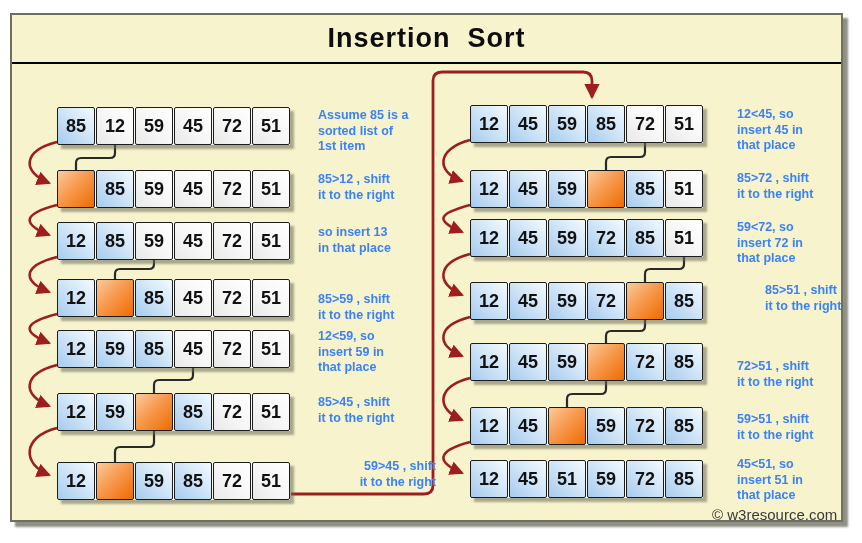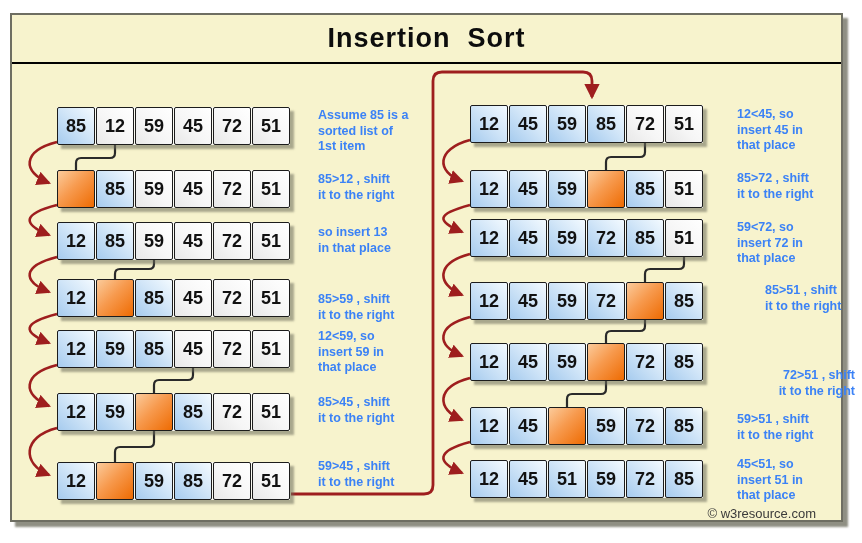--- a/index.html
+++ b/index.html
@@ -37,22 +37,22 @@
   .cell span { font-size:18px; font-weight:bold; color:#111; }
   .cell.blue   { background:linear-gradient(225deg, #F3FAFF 0%, #D2E6F8 45%, #A6CBEE 100%); }
   .cell.plain  { background:linear-gradient(225deg, #FFFFFF 0%, #F6F6F6 55%, #E8E8E8 100%); }
   .cell.orange { background:linear-gradient(135deg, #FBCB9B 0%, #F79A4E 45%, #EE6B02 100%); }
   .note {
     position:absolute; width:118px;
     font-size:12.5px; line-height:15.5px; font-weight:bold; color:#3b82f6;
     white-space:pre-line;
   }
   .watermark {
-    position:absolute; left:684px; top:506px; width:132px;
-    font-size:13px; color:#3a3a3a; text-align:right;
+    position:absolute; left:712px; top:506px; width:132px;
+    font-size:15px; color:#3a3a3a; 
   }
 </style>
 </head>
 <body>
 
 <div class="canvas">
   <div class="panel">
     <div class="header">
       <h1 class="title">Insertion  Sort</h1>
     </div>
@@ -253,21 +253,21 @@
           <div class="cell blue">
             <span>85</span>
           </div>
           <div class="cell plain">
             <span>72</span>
           </div>
           <div class="cell plain">
             <span>51</span>
           </div>
         </div>
-        <div class="note" style="left: 318px; top: 459px;">59&gt;45 , shift
+        <div class="note" style="left: 318px; top: 459px; text-align: right;">59&gt;45 , shift
 it to the right</div>
       </div>
     <div id="right_column">
         <div class="row" style="left: 470px; top: 105px;">
           <div class="cell blue">
             <span>12</span>
           </div>
           <div class="cell blue">
             <span>45</span>
           </div>
@@ -367,21 +367,21 @@
           <div class="cell orange">
             <span></span>
           </div>
           <div class="cell blue">
             <span>72</span>
           </div>
           <div class="cell blue">
             <span>85</span>
           </div>
         </div>
-        <div class="note" style="left: 737px; top: 368px; text-align: right;">72&gt;51 , shift
+        <div class="note" style="left: 737px; top: 359px;">72&gt;51 , shift
 it to the right</div>
         <div class="row" style="left: 470px; top: 407px;">
           <div class="cell blue">
             <span>12</span>
           </div>
           <div class="cell blue">
             <span>45</span>
           </div>
           <div class="cell orange">
             <span></span>

